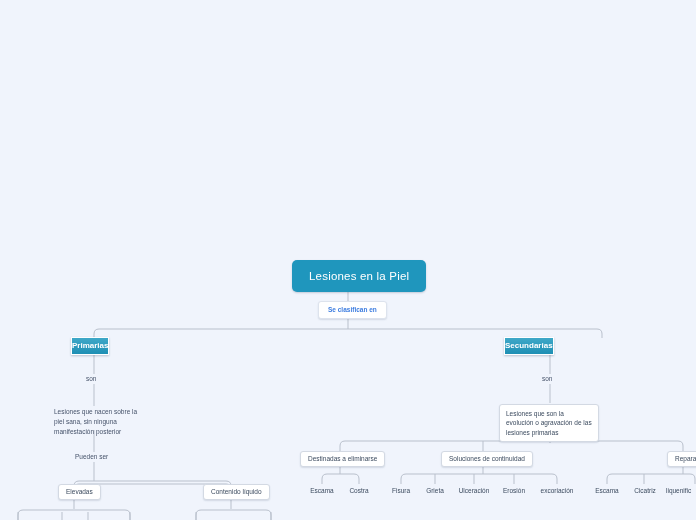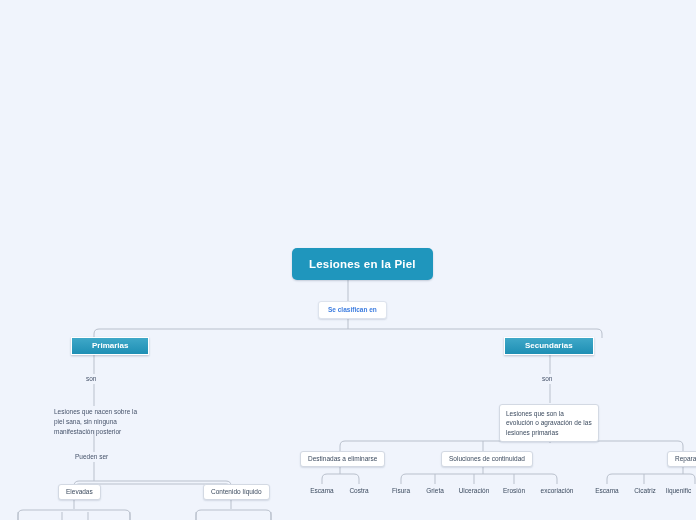--- a/index.html
+++ b/index.html
@@ -40,36 +40,37 @@
     position: absolute;
     white-space: nowrap;
     line-height: 1.25;
   }
 
   
   .node-root {
     background: #1f96bd;
     color: #ffffff;
     font-size: 11.5px;
-    font-weight: bold;
+    font-weight: normal;
     letter-spacing: .2px;
     border-radius: 5px;
     padding: 9px 17px;
     box-shadow: 0 1px 2px rgba(40,60,90,.22);
+    margin-top: 12px;
   }
 
   
   .node-branch {
     background: linear-gradient(to bottom, #3fa8c8 0%, #1e8fb4 100%);
     color: #ffffff;
     font-size: 8px;
     font-weight: bold;
     border: 1.5px solid #ffffff;
     border-radius: 0;
-    padding: 3px 20px;
+    padding: 3px 0;
     box-shadow: 0 1px 2px rgba(40,60,90,.28);
   }
 
   
   .node-box {
     background: #ffffff;
     color: #3b4a5e;
     font-size: 6.5px;
     border: 1px solid #d3d9e3;
     border-radius: 3px;

